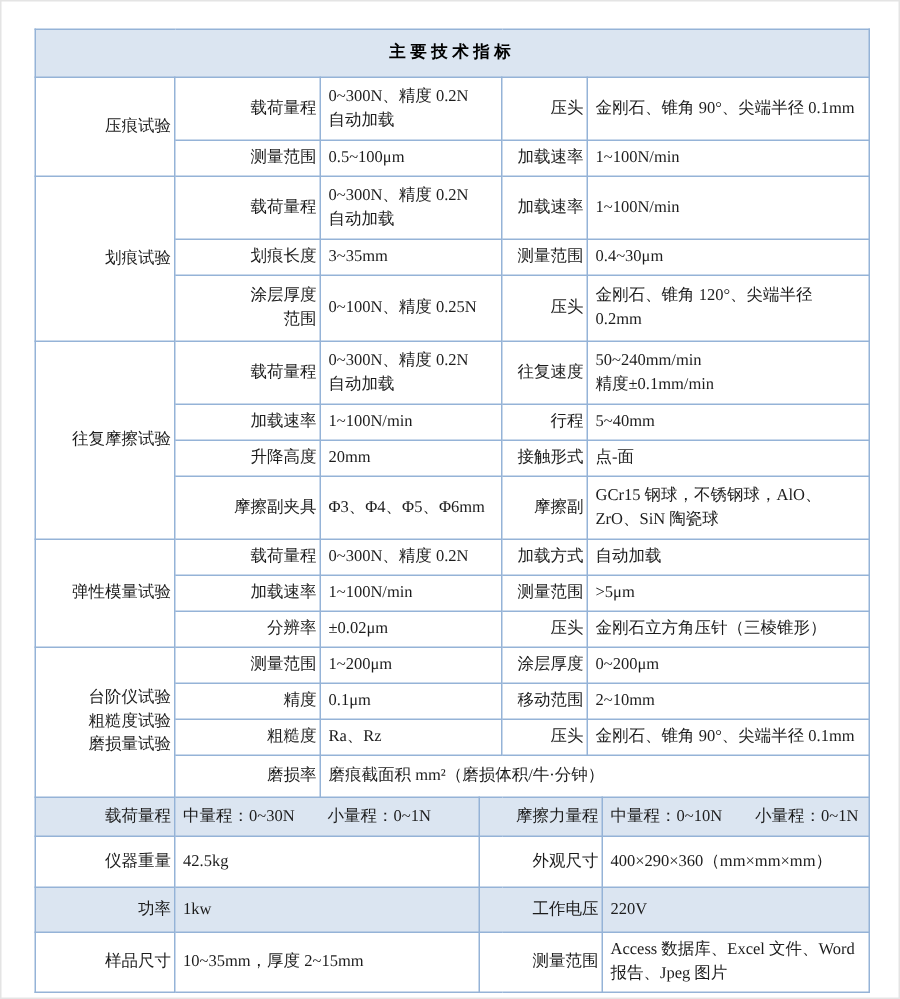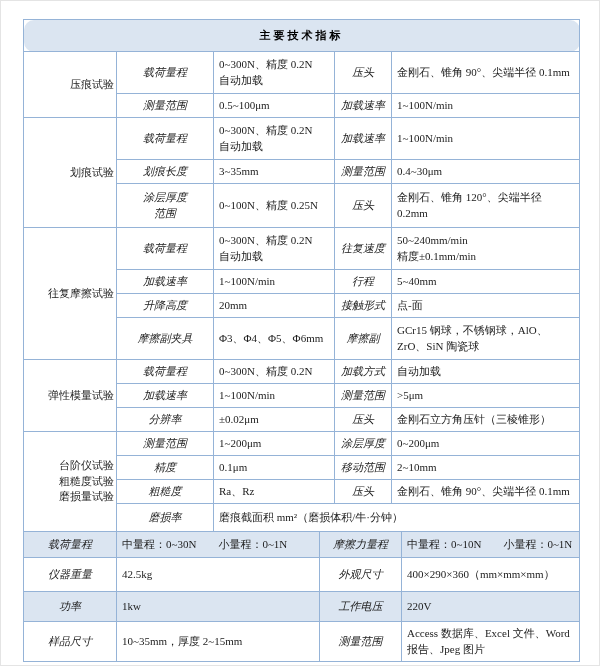--- a/index.html
+++ b/index.html
@@ -24,24 +24,24 @@
   table.spec td{
     border:1px solid var(--border-color);
     font-size:11px;line-height:1.45;
     vertical-align:middle;
     white-space:pre-line;
     word-break:break-word;
   }
   td.hdr-cell{
     background:var(--shade-color);
     text-align:center;font-size:15px;font-weight:bold;
-    letter-spacing:3px;color:#000;border-radius:10px;
+    letter-spacing:3px;color:#000;
   }
   td.sec{ text-align:right;padding:0 2px; }
-  td.lbl{ text-align:center;padding:0 2px;font-style:italic; }
+  td.lbl{ text-align:right;padding:0 2px; }
   td.val{ text-align:left;padding:0 5px; }
   tr.shade td{ background:var(--shade-color); }
 </style>
 </head>
 <body>
 
 <div class="page">
   <table class="spec">
     <colgroup>
       <col style="width:93px">

